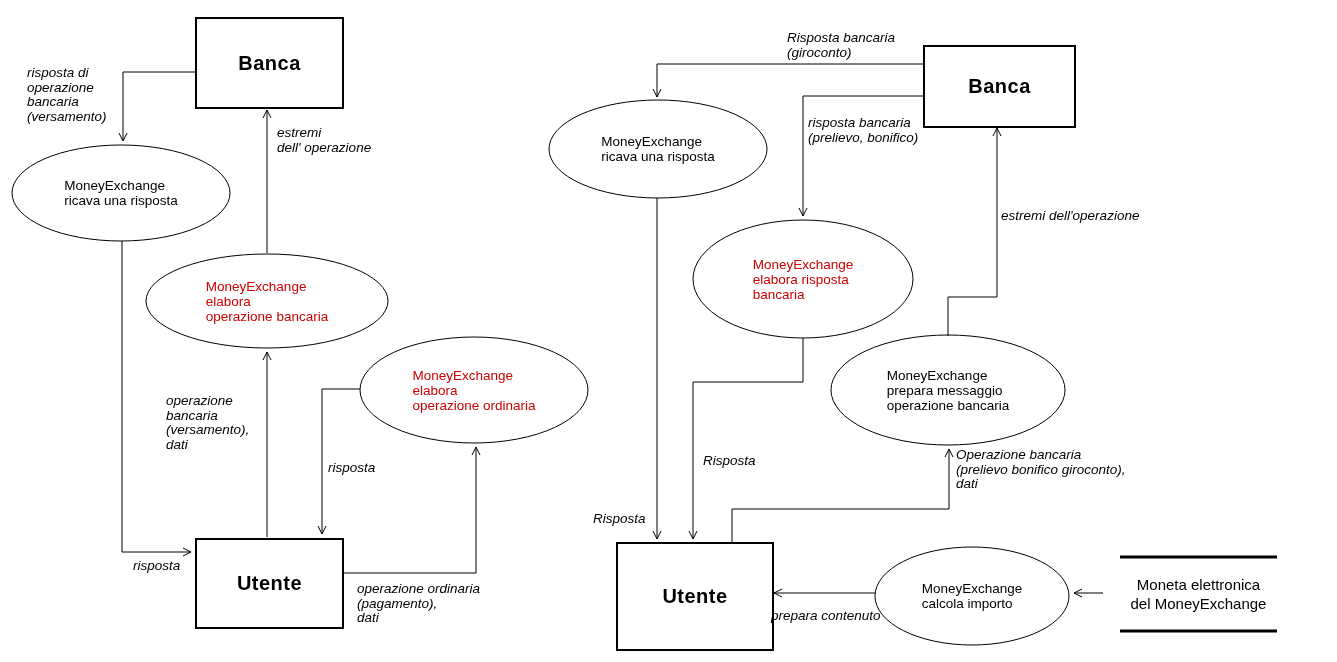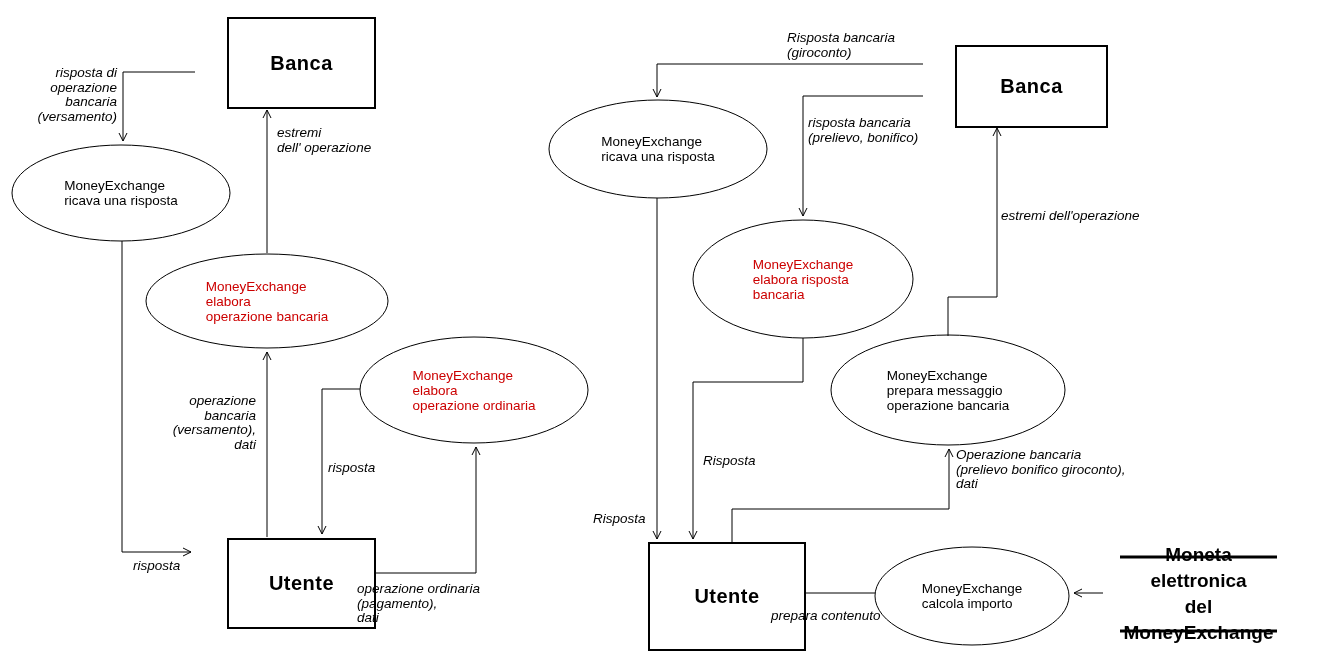--- a/index.html
+++ b/index.html
@@ -5,34 +5,34 @@
   html,body{margin:0;padding:0;background:#ffffff;}
   .canvas{
     position:relative;width:1337px;height:662px;background:#ffffff;
     font-family:"Liberation Sans","DejaVu Sans",sans-serif;color:#000;
     overflow:hidden;
   }
   .layer{position:absolute;left:0;top:0;width:1337px;height:662px;}
   .box{
     position:absolute;border:2px solid #000;background:#fff;
     display:flex;align-items:center;justify-content:center;
-    font-weight:bold;font-size:20px;letter-spacing:0.5px;margin-left:32px;
+    font-weight:bold;font-size:20px;letter-spacing:0.5px;
   }
   .etext{
     position:absolute;display:flex;align-items:center;justify-content:center;
     text-align:left;font-size:13.5px;line-height:15px;white-space:pre-line;
   }
   .lbl{
     position:absolute;font-size:13.5px;line-height:14.5px;white-space:pre-line;font-style:italic;
   }
-  .lbl.r{text-align:right;}
+  .lbl.r{}
   .red{color:var(--process-color,#cc0000);}
   .moneta{
     position:absolute;display:flex;align-items:center;justify-content:center;
-    text-align:center;font-weight:bold;font-size:19px;line-height:26px;
+    text-align:center;font-weight:normal;font-size:15px;line-height:19px;
     white-space:pre-line;
   }
   svg{position:absolute;left:0;top:0;}
 </style>
 </head>
 <body>
 
 <div class="canvas">
 
   <svg class="layer" width="1337" height="662" viewBox="0 0 1337 662">

